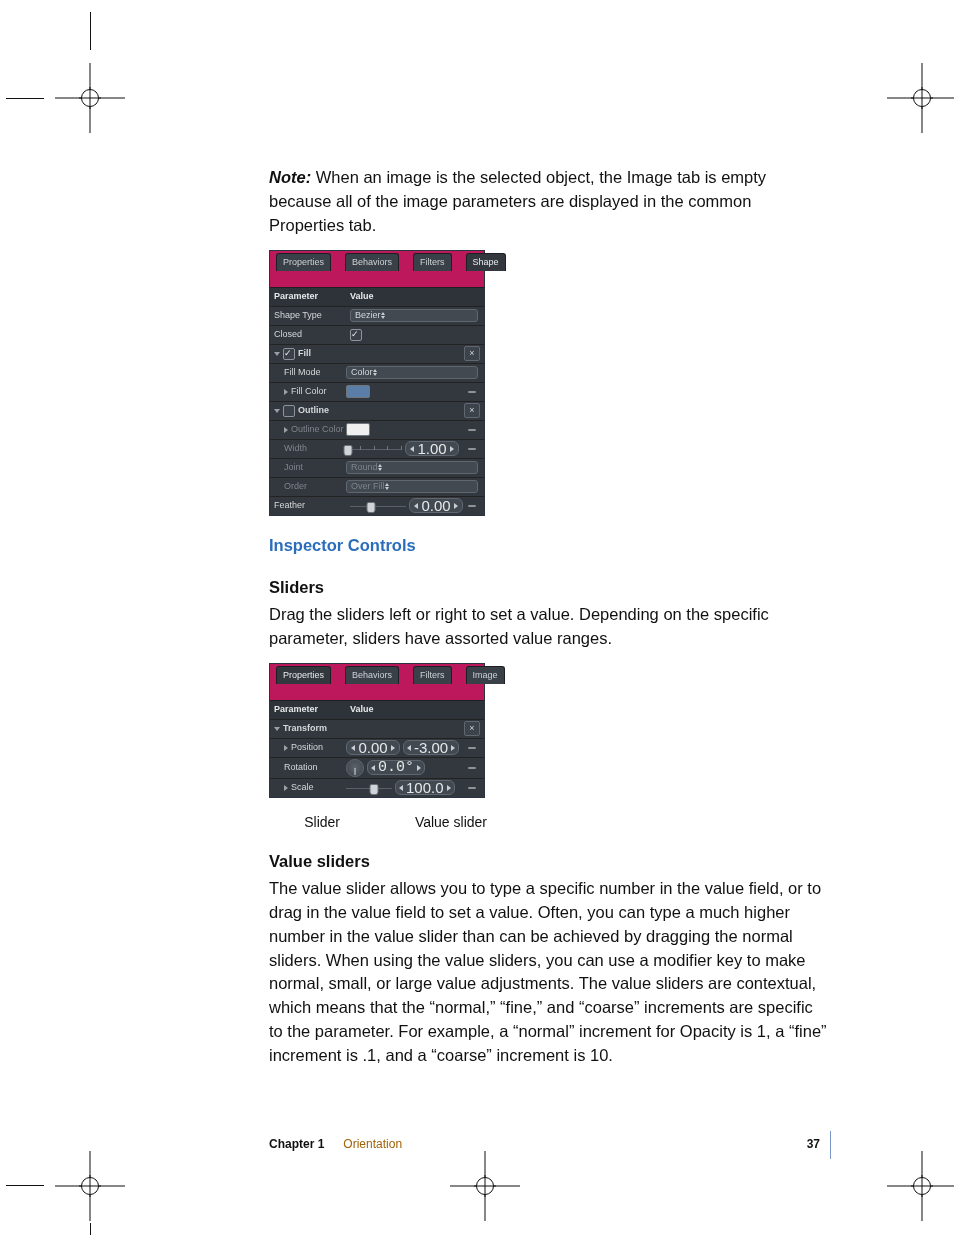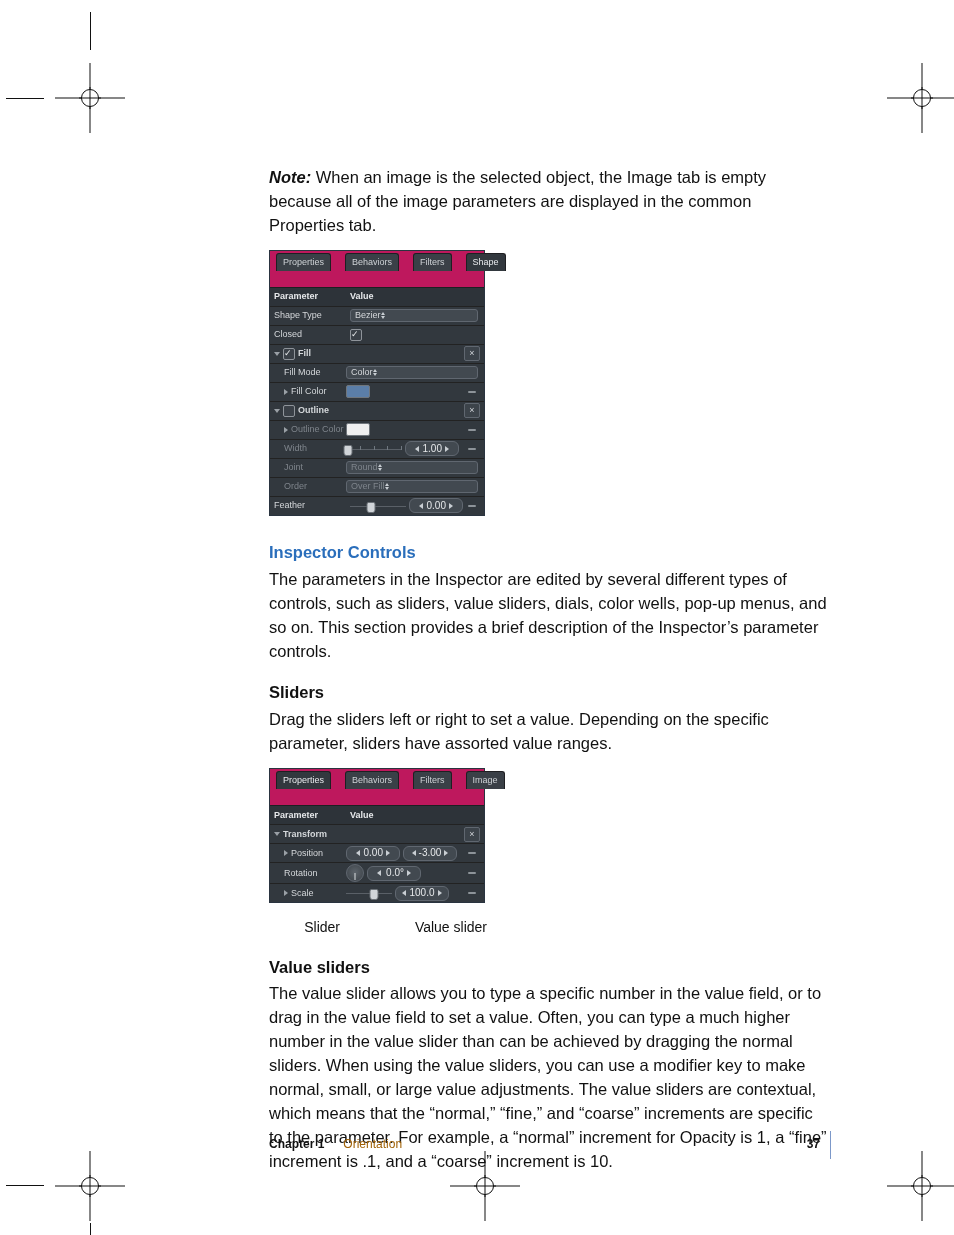--- a/index.html
+++ b/index.html
@@ -21,21 +21,21 @@
   .content {
     position: absolute;
     left: 269px;
     top: 166px;
     width: 562px;
   }
   .note-line b { font-style: italic; font-weight: bold; }
   .section-title {
     color: #2a6ebb;
     font-weight: 600;
-    margin-top: 25px;
+    margin-top: 18px;
     margin-bottom: 3px;
   }
   .sub-title {
     font-weight: 600;
     margin-top: 18px;
     margin-bottom: 3px;
   }
   p { margin: 0 0 4px 0; }
   .figure {
     margin: 12px 0 14px 0;
@@ -179,21 +179,21 @@
     position:absolute; top:-1px; transform:translateX(-50%);
   }
   .figure .value-box {
     min-width:46px;height:13px;border:1px solid #606770;border-radius:6px;
     background:#424950;display:flex;align-items:center;justify-content:center;gap:3px;
     padding:0 3px;
   }
   .figure .value-box .arr { width:0;height:0;}
   .figure .value-box .arr.l { border-right:4px solid #c9ced3;border-top:3px solid transparent;border-bottom:3px solid transparent;}
   .figure .value-box .arr.r { border-left:4px solid #c9ced3;border-top:3px solid transparent;border-bottom:3px solid transparent;}
-  .figure .value-box .val { font-size:10px;color:#e6e8ea;min-width:20px;text-align:right;}
+  .figure .value-box .val { font-size:15px;color:#e6e8ea;min-width:20px;text-align:right;}
   .figure .muted { color:#7e848b;}
   .figure .row.last { border-bottom:none;}
 
   
   .swatch.blue { background:#5b7ea8;}
   .swatch.white { background:#efefef;}
 
   
   .dial {
     width:16px;height:16px;border:1px solid #606770;border-radius:50%;
@@ -434,21 +434,20 @@
             <span class="arr l"></span>
             <span class="val">0.00</span>
             <span class="arr r"></span>
           </div>
           <span class="menu-btn"></span>
         </div>
       </div>
     </div>
 
     <div class="section-title">Inspector Controls</div>
-    <p>The parameters in the Inspector are edited by several different types of controls, such as sliders, value sliders, dials, color wells, pop-up menus, and so on. This section provides a brief description of the Inspector’s parameter controls.</p>
 
     <div class="sub-title">Sliders</div>
     <p>Drag the sliders left or right to set a value. Depending on the specific parameter, sliders have assorted value ranges.</p>
 
     <div class="figure">
       <div class="tabs">
         <div class="tab selected">Properties</div>
         <div class="tab">Behaviors</div>
         <div class="tab">Filters</div>
         <div class="tab">Image</div>
@@ -480,21 +479,21 @@
           <div class="value-box">
             <span class="arr l"></span>
             <span class="val">-3.00</span>
             <span class="arr r"></span>
           </div>
           <span class="menu-btn"></span>
         </div>
       </div>
       <div class="row">
         <div class="indent1">Rotation</div>
-        <div class="value-col" style="justify-content:center;">
+        <div class="value-col" style="justify-content:center;font-family:Liberation Mono, monospace;">
           <span class="dial"></span>
           <div class="value-box">
             <span class="arr l"></span>
             <span class="val">0.0°</span>
             <span class="arr r"></span>
           </div>
           <span class="menu-btn"></span>
         </div>
       </div>
       <div class="row last">

